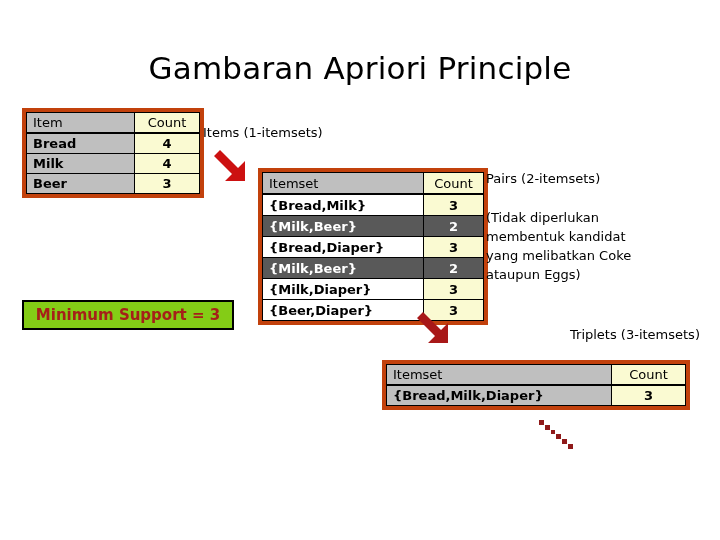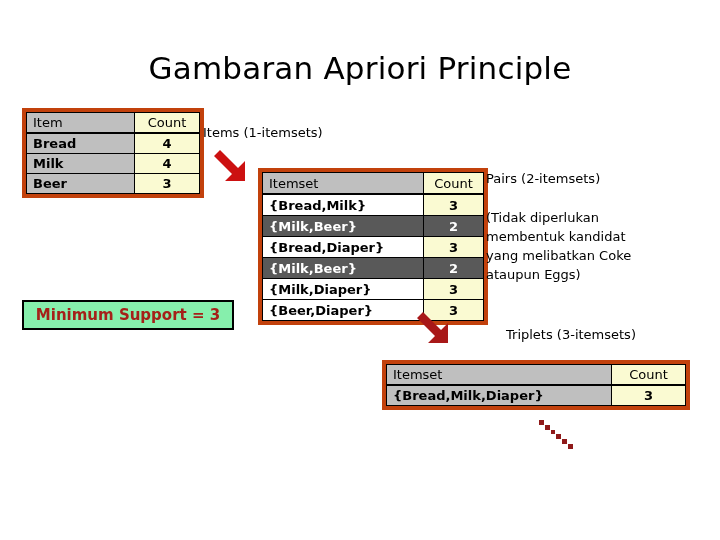--- a/index.html
+++ b/index.html
@@ -92,36 +92,36 @@
   .caption {
     position: absolute;
     font-family: "DejaVu Sans", sans-serif;
     font-size: 13px;
     color: #000000;
     white-space: nowrap;
     line-height: 1.45;
   }
   #label-items    { left: 203px; top: 124px; }
   #label-pairs    { left: 486px; top: 170px; }
-  #label-triplets { left: 506px; top: 326px; }
+  #label-triplets { left: 570px; top: 326px; }
   #note-prune {
     left: 486px;
     top: 209px;
     white-space: normal;
     width: 175px;
   }
 
   
   #minsup-box {
     position: absolute;
     left: 22px;
     top: 300px;
     width: 212px;
     height: 30px;
-    background: #86efac;
+    background: #84cc16;
     border: 2px solid #000000;
     box-sizing: border-box;
     display: flex;
     align-items: center;
     justify-content: center;
   }
   #minsup-text {
     font-family: "DejaVu Sans", sans-serif;
     font-size: 15px;
     font-weight: bold;

